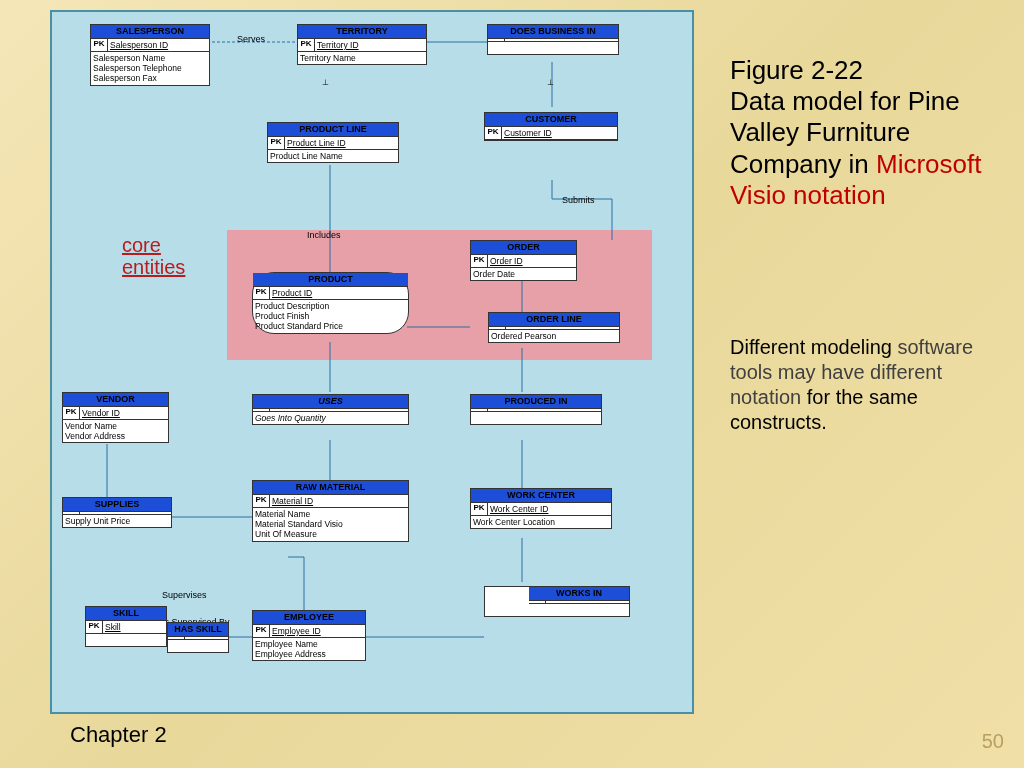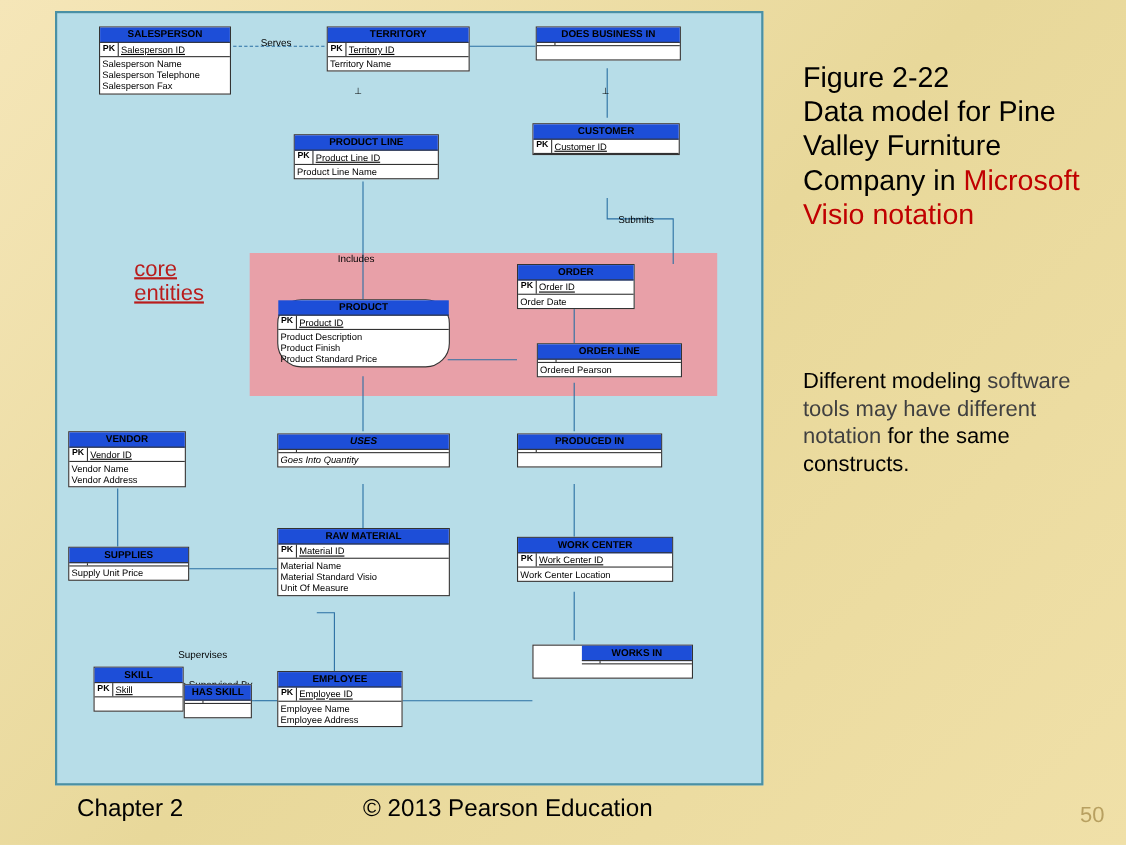--- a/index.html
+++ b/index.html
@@ -409,16 +409,15 @@
   <div class="caption">
     <span>Figure 2-22</span><br>
     <span>Data model for Pine Valley Furniture Company in </span><span class="red">Microsoft Visio notation</span>
   </div>
 
   <div class="sub">
     <span>Different modeling </span><span class="red">software tools may have different notation</span><span> for the same constructs.</span>
   </div>
 
   <div class="footer-left">Chapter 2</div>
-  <div class="footer-center">© 2013 Pearson Education</div>
   <div class="footer-right">50</div>
 
 </div>
 
 </body></html>

